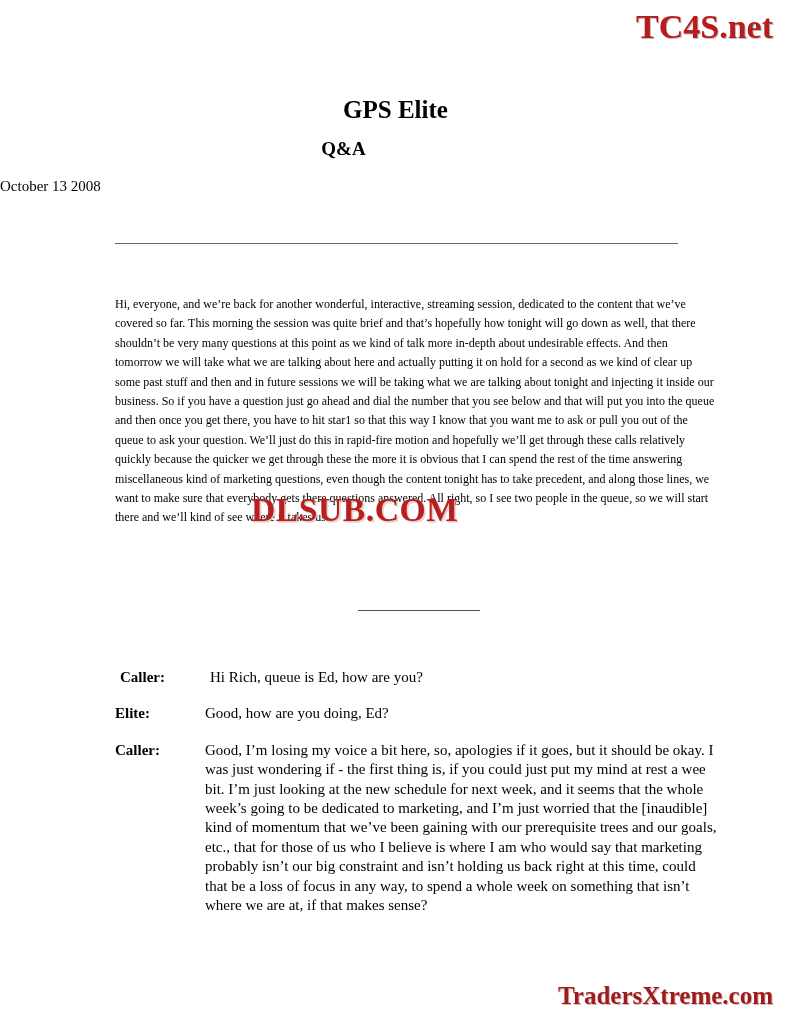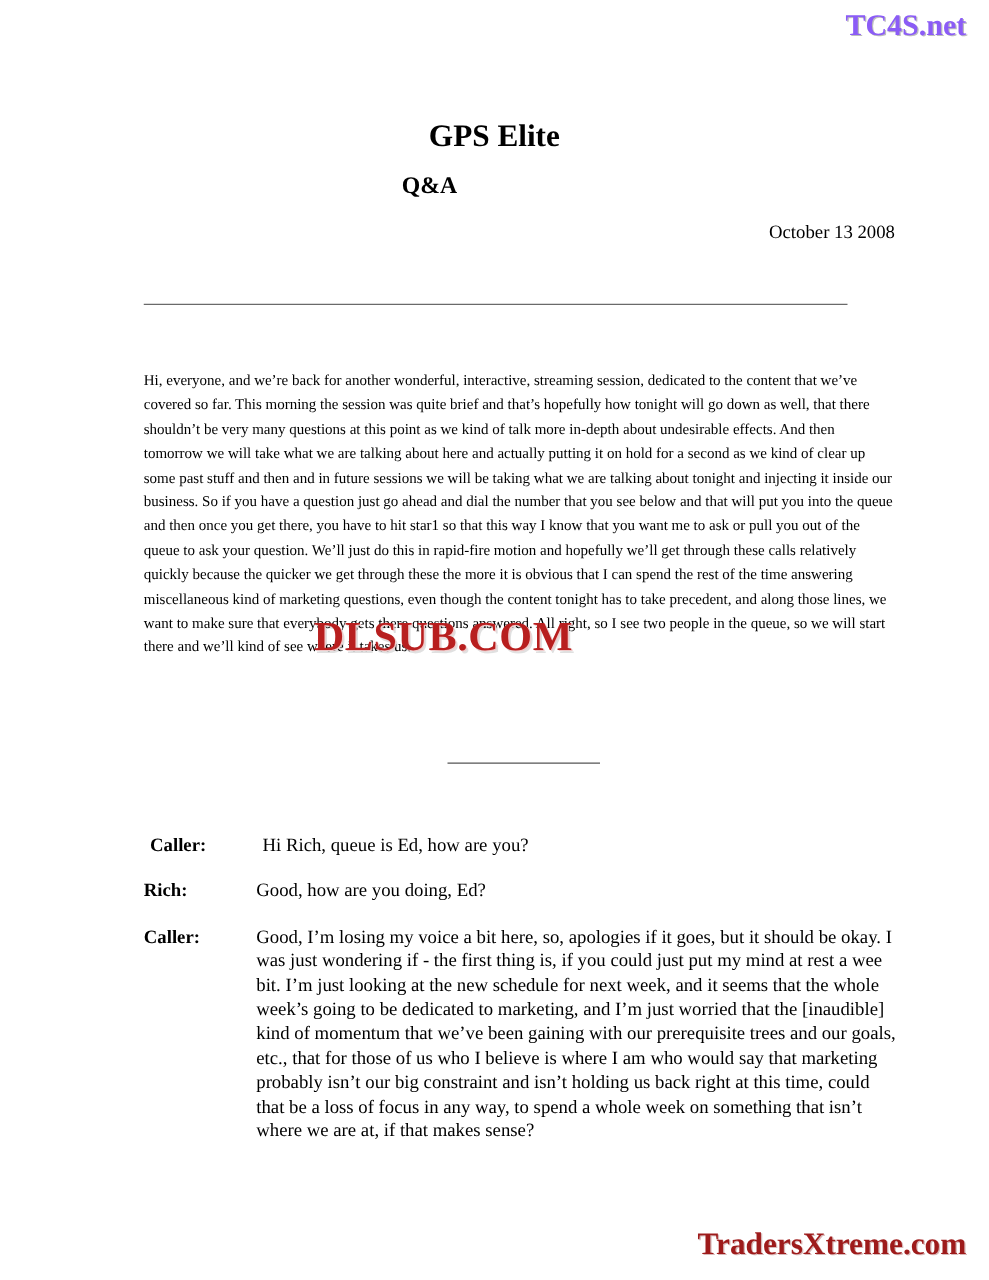--- a/index.html
+++ b/index.html
@@ -23,22 +23,22 @@
     height: 1024px;
   }
 
   
   .wm-top {
     position: absolute;
     top: 8px;
     right: 18px;
     font-family: "Liberation Serif", serif;
     font-weight: bold;
-    font-size: 24px;
-    color: #8b5cf6;
+    font-size: 34px;
+    color: #b91c1c;
     letter-spacing: 0px;
     text-shadow: 1px 1px 0 #bdbdbd;
   }
 
   
   .wm-bottom {
     position: absolute;
     bottom: 14px;
     right: 18px;
     font-family: "Liberation Serif", serif;
@@ -67,24 +67,23 @@
     text-align: center;
     font-size: 19px;
     font-weight: bold;
     font-family: "Liberation Serif", serif;
   }
   .docdate {
     position: absolute;
     top: 178px;
     left: 0;
     width: 691px;
-    text-align: right;
+    text-align: left;
     font-size: 15px;
     font-family: "Liberation Serif", serif;
-    margin-left: 25px;
   }
 
   
   .rule-top {
     position: absolute;
     top: 243px;
     left: 115px;
     width: 563px;
     height: 1px;
     background: #6a6a6a;
@@ -175,21 +174,21 @@
   <div class="stamp">DLSUB.COM</div>
 
   <div class="rule-mid"></div>
 
   <div class="qa">
     <div class="qa-row">
       <div class="qa-speaker indent">Caller:</div>
       <div class="qa-text">Hi Rich, queue is Ed, how are you?</div>
     </div>
     <div class="qa-row">
-      <div class="qa-speaker">Rich:</div>
+      <div class="qa-speaker">Elite:</div>
       <div class="qa-text">Good, how are you doing, Ed?</div>
     </div>
     <div class="qa-row">
       <div class="qa-speaker">Caller:</div>
       <div class="qa-text">Good, I’m losing my voice a bit here, so, apologies if it goes, but it should be okay. I was just wondering if - the first thing is, if you could just put my mind at rest a wee bit. I’m just looking at the new schedule for next week, and it seems that the whole week’s going to be dedicated to marketing, and I’m just worried that the [inaudible] kind of momentum that we’ve been gaining with our prerequisite trees and our goals, etc., that for those of us who I believe is where I am who would say that marketing probably isn’t our big constraint and isn’t holding us back right at this time, could that be a loss of focus in any way, to spend a whole week on something that isn’t where we are at, if that makes sense?</div>
     </div>
   </div>
 
   <div class="wm-bottom">TradersXtreme.com</div>
 

